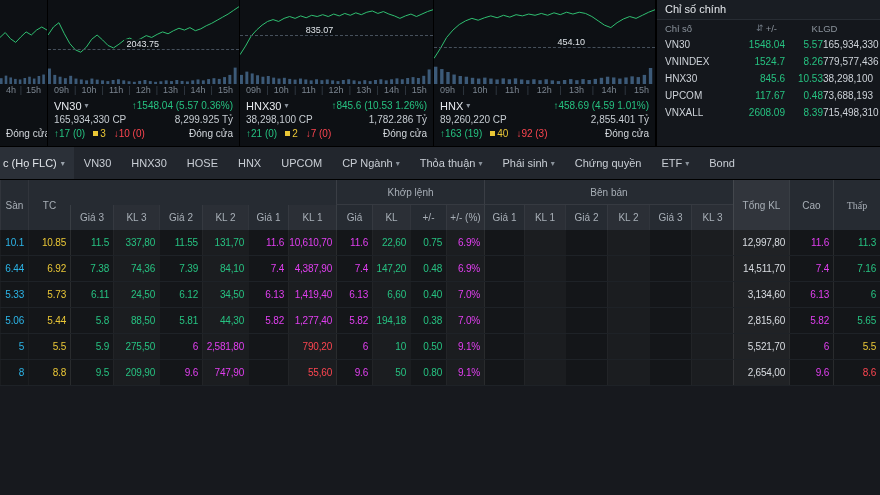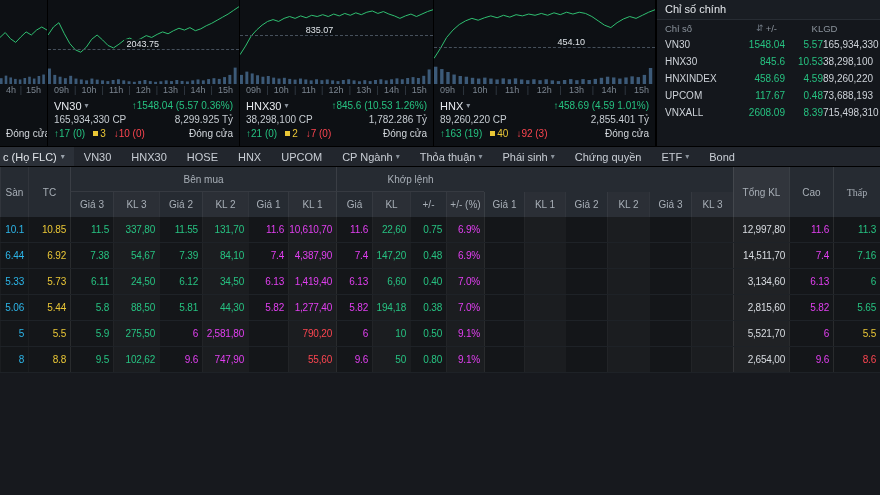--- a/index.html
+++ b/index.html
@@ -41,21 +41,21 @@
   .ip-head{height:16px;display:grid;grid-template-columns:60px 1fr auto 95px;align-items:center;font-size:9.5px;color:#8b939c;padding:0 8px}
   .ih-wrap{grid-column:3;display:flex;align-items:center;gap:2px}
   .ih-sort{font-size:9px;color:#6f7882}
   .ih-klgd{grid-column:4;text-align:center}
   .irow{height:17px;display:grid;grid-template-columns:68px 52px 38px 1fr;align-items:center;font-size:10px;padding:0 8px;cursor:pointer}
   .iname{color:#ced3d9}
   .ival,.ichg{text-align:right;color:#26c281}
   .iklgd{text-align:right;color:#ced3d9}
 
   
-  .tabbar{height:21px;flex:0 0 auto;background:#22262d;display:flex;align-items:stretch;font-size:11px;border-top:1px solid #000;border-bottom:1px solid #000}
+  .tabbar{height:34px;flex:0 0 auto;background:#22262d;display:flex;align-items:stretch;font-size:11px;border-top:1px solid #000;border-bottom:1px solid #000}
   .tab-selector{display:flex;align-items:center;background:#2b3038;padding:0 9px 0 3px;color:#e0e4e9;gap:4px;cursor:pointer}
   .tab-selector .caret{font-size:8px;color:#9aa2ab}
   .tab-items{display:flex}
   .tab{display:flex;align-items:center;padding:0 10px;color:#c9ced5;gap:3px;cursor:pointer}
   .tab .caret{font-size:8px;color:#8a929b}
 
   
   .board{flex:1;display:flex;flex-direction:column;min-height:0}
   .gridcols{grid-template-columns:28px 42px 43px 46px 43px 46px 40px 48px 36px 38px 36px 38px 40px 41px 42px 42px 42px 42px 56px 44px 47px}
   .board-head{display:grid;grid-template-rows:25px 25px;background:#262b32;font-size:10px;color:#a8afb7;flex:0 0 auto}
@@ -361,30 +361,30 @@
         <span class="ih-klgd">KLGD</span>
       </div>
       <div id="index-rows">
           <div class="irow">
             <span class="iname">VN30</span>
             <span class="ival">1548.04</span>
             <span class="ichg">5.57</span>
             <span class="iklgd">165,934,330</span>
           </div>
           <div class="irow">
+            <span class="iname">VNINDEX</span>
+            <span class="ival">1524.7</span>
+            <span class="ichg">8.26</span>
+            <span class="iklgd">779,577,436</span>
+          </div>
+          <div class="irow">
             <span class="iname">HNX30</span>
             <span class="ival">845.6</span>
             <span class="ichg">10.53</span>
             <span class="iklgd">38,298,100</span>
-          </div>
-          <div class="irow">
-            <span class="iname">HNXINDEX</span>
-            <span class="ival">458.69</span>
-            <span class="ichg">4.59</span>
-            <span class="iklgd">89,260,220</span>
           </div>
           <div class="irow">
             <span class="iname">UPCOM</span>
             <span class="ival">117.67</span>
             <span class="ichg">0.48</span>
             <span class="iklgd">73,688,193</span>
           </div>
           <div class="irow">
             <span class="iname">VNXALL</span>
             <span class="ival">2608.09</span>
@@ -438,32 +438,32 @@
         <div class="tab">
           <span>Bond</span>
         </div>
       </div>
   </nav>
 
   <section class="board">
     <div id="board-head" class="board-head gridcols">
         <div class="bh" style="grid-area: 1 / 1 / 3;">Sàn</div>
         <div class="bh" style="grid-area: 1 / 2 / 3;">TC</div>
-        <div class="bh group gb" style="grid-area: 1 / 3 / auto / span 6;">Bên mua</div>
         <div class="bh gb" style="grid-area: 2 / 3;">Giá 3</div>
         <div class="bh shade" style="grid-area: 2 / 4;">KL 3</div>
         <div class="bh" style="grid-area: 2 / 5;">Giá 2</div>
         <div class="bh shade" style="grid-area: 2 / 6;">KL 2</div>
         <div class="bh" style="grid-area: 2 / 7;">Giá 1</div>
         <div class="bh shade" style="grid-area: 2 / 8;">KL 1</div>
         <div class="bh group gb" style="grid-area: 1 / 9 / auto / span 4;">Khớp lệnh</div>
         <div class="bh gb" style="grid-area: 2 / 9;">Giá</div>
         <div class="bh shade" style="grid-area: 2 / 10;">KL</div>
         <div class="bh" style="grid-area: 2 / 11;">+/-</div>
         <div class="bh shade" style="grid-area: 2 / 12;">+/- (%)</div>
+        <div class="bh group gb" style="grid-area: 1 / 13 / auto / span 6;">Bên bán</div>
         <div class="bh gb" style="grid-area: 2 / 13;">Giá 1</div>
         <div class="bh shade" style="grid-area: 2 / 14;">KL 1</div>
         <div class="bh" style="grid-area: 2 / 15;">Giá 2</div>
         <div class="bh shade" style="grid-area: 2 / 16;">KL 2</div>
         <div class="bh" style="grid-area: 2 / 17;">Giá 3</div>
         <div class="bh shade" style="grid-area: 2 / 18;">KL 3</div>
         <div class="bh gb" style="grid-area: 1 / 20 / 3;">Cao</div>
         <div class="bh gb shade2" style="grid-area: 1 / 19 / 3;">Tổng KL</div>
         <div class="bh gb" style="grid-area: 1 / 21 / 3; font-family: Liberation Serif, serif;">Thấp</div>
       </div>
@@ -488,21 +488,21 @@
           <div class="bcell"></div>
           <div class="bcell shade"></div>
           <div class="bcell wh shade2 gb">12,997,80</div>
           <div class="bcell ce gb">11.6</div>
           <div class="bcell up gb">11.3</div>
         </div>
         <div class="brow gridcols">
           <div class="bcell fl">6.44</div>
           <div class="bcell rf">6.92</div>
           <div class="bcell up gb">7.38</div>
-          <div class="bcell up shade">54,67</div>
+          <div class="bcell up shade">74,36</div>
           <div class="bcell up">7.39</div>
           <div class="bcell up shade">84,10</div>
           <div class="bcell ce">7.4</div>
           <div class="bcell ce shade">4,387,90</div>
           <div class="bcell ce gb">7.4</div>
           <div class="bcell up shade">147,20</div>
           <div class="bcell up">0.48</div>
           <div class="bcell ce shade">6.9%</div>
           <div class="bcell gb"></div>
           <div class="bcell shade"></div>
@@ -580,21 +580,21 @@
           <div class="bcell"></div>
           <div class="bcell shade"></div>
           <div class="bcell wh shade2 gb">5,521,70</div>
           <div class="bcell ce gb">6</div>
           <div class="bcell rf gb">5.5</div>
         </div>
         <div class="brow gridcols">
           <div class="bcell fl">8</div>
           <div class="bcell rf">8.8</div>
           <div class="bcell up gb">9.5</div>
-          <div class="bcell up shade">102,62</div>
+          <div class="bcell up shade">209,90</div>
           <div class="bcell ce">9.6</div>
           <div class="bcell ce shade">747,90</div>
           <div class="bcell"></div>
           <div class="bcell dn shade">55,60</div>
           <div class="bcell ce gb">9.6</div>
           <div class="bcell up shade">50</div>
           <div class="bcell up">0.80</div>
           <div class="bcell ce shade">9.1%</div>
           <div class="bcell gb"></div>
           <div class="bcell shade"></div>

